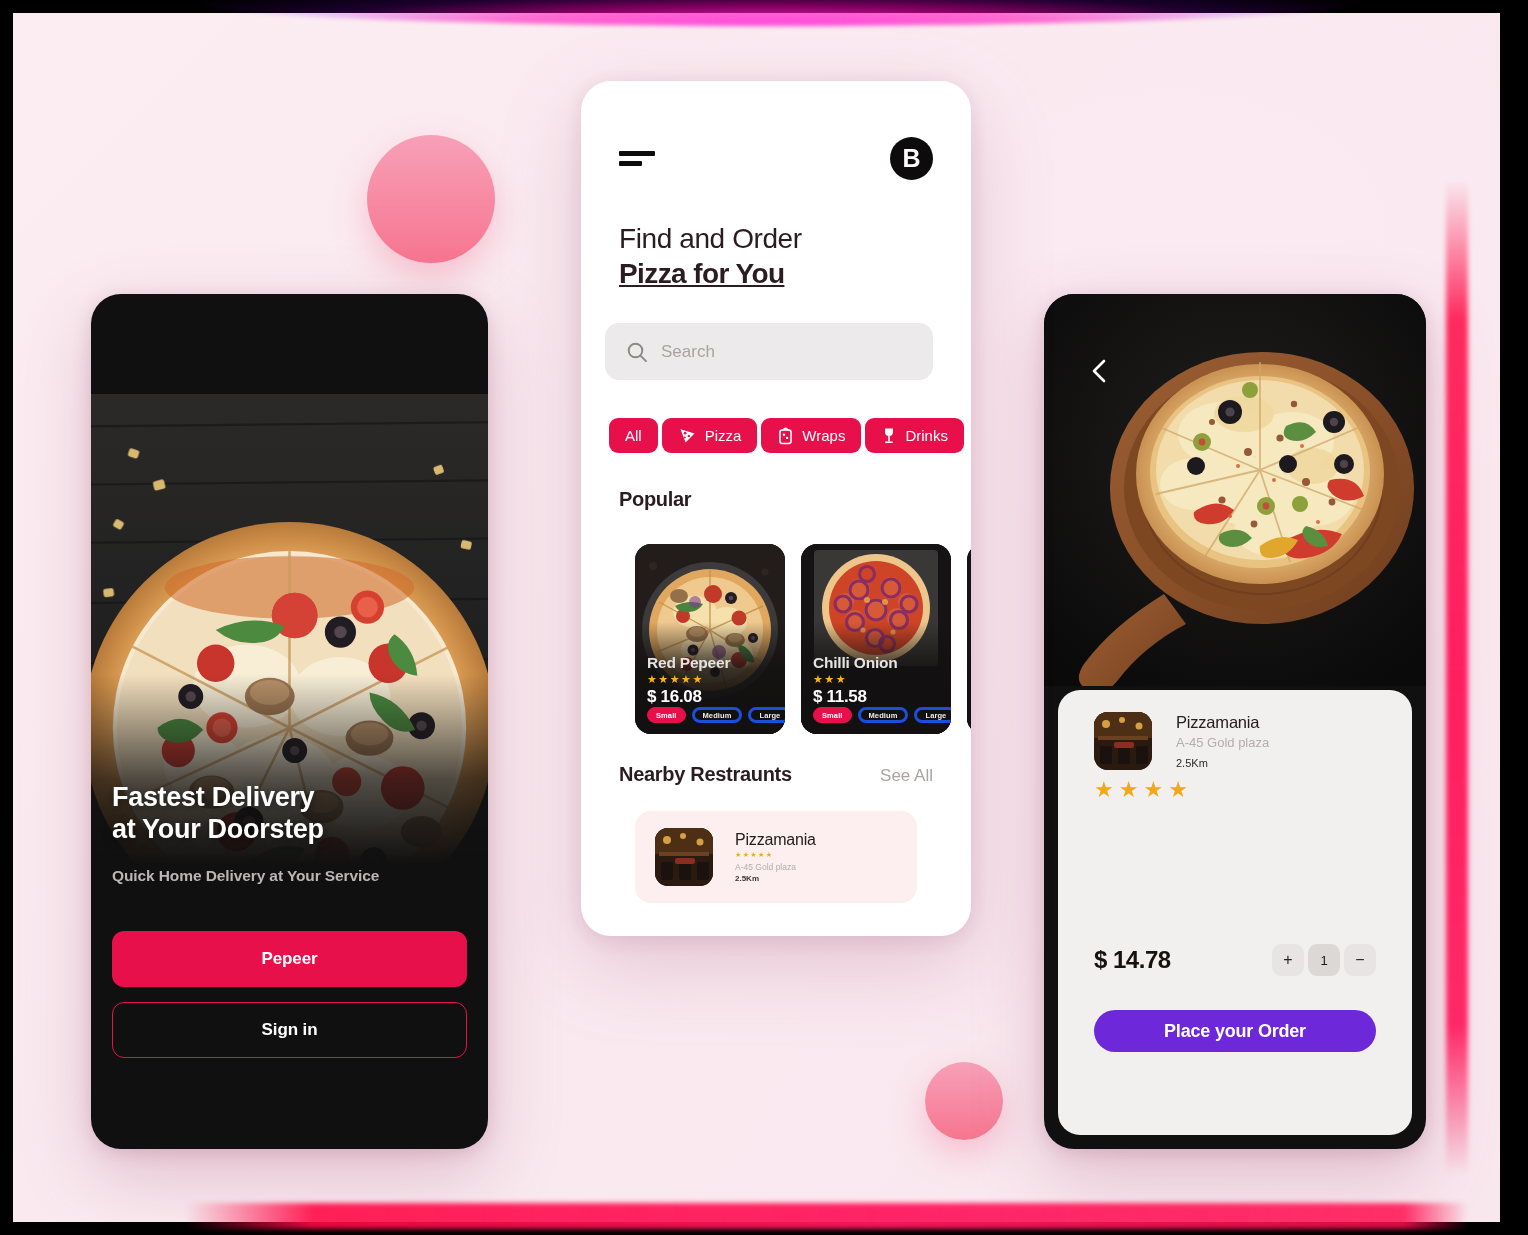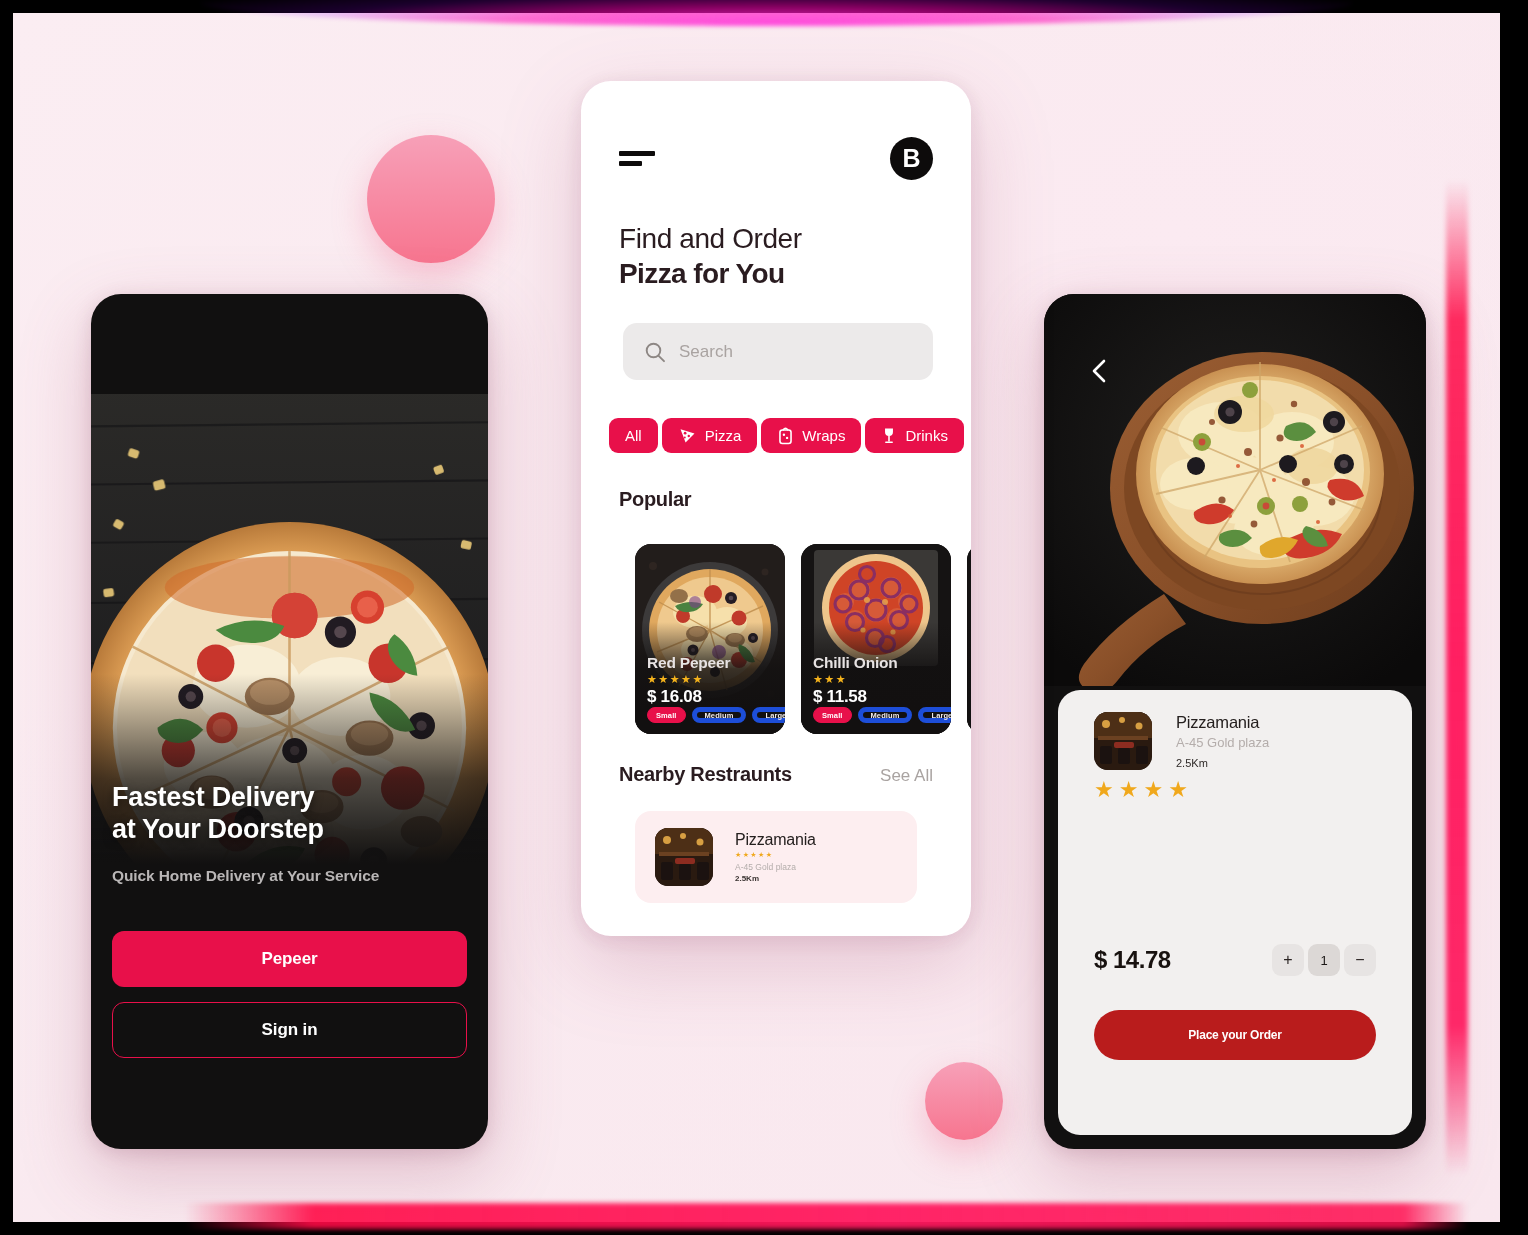--- a/index.html
+++ b/index.html
@@ -157,24 +157,24 @@
     font-size: 25px; font-weight: 700; line-height: 1;
     cursor: pointer;
   }
 
   #mid-title {
     position: absolute; left: 38px; right: 38px; top: 140px;
     color: #2a1c20;
     line-height: 1.26;
   }
   #mid-title .t1 { font-size: 28px; font-weight: 400; letter-spacing: -0.4px; display: block; }
-  #mid-title .t2 { font-size: 28px; font-weight: 700; letter-spacing: -0.6px; display: block; }
+  #mid-title .t2 { font-size: 28px; font-weight: 700; letter-spacing: -0.6px; display: block; text-decoration: underline; }
 
   #search-box {
-    position: absolute; left: 42px; right: 38px; top: 242px;
+    position: absolute; left: 24px; right: 38px; top: 242px;
     height: 57px; border-radius: 14px;
     background: #eceaea;
     display: flex; align-items: center;
     padding: 0 20px;
     cursor: text;
   }
   #search-icon { width: 24px; height: 24px; flex: 0 0 auto; margin-right: 12px; }
   #search-input {
     flex: 1; border: none; background: transparent; outline: none;
     font-family: "Liberation Sans", sans-serif;
@@ -231,21 +231,21 @@
   .fc-price { color: #fff; font-size: 17px; font-weight: 700; letter-spacing: -0.3px; margin-bottom: 0; }
   .fc-sizes { display: flex; gap: 6px; }
   .size-pill {
     height: 16px; border-radius: 8px;
     display: inline-flex; align-items: center; justify-content: center;
     padding: 0 8px;
     font-size: 7.5px; font-weight: 700; letter-spacing: 0.1px;
     cursor: pointer;
   }
   .size-pill.on { background: #e8104a; color: #fff; border: 1px solid #e8104a; }
-  .size-pill.off { background: transparent; color: #f0ebeb; border: 5px solid #1d4ed8; }
+  .size-pill.off { background: transparent; color: #f0ebeb; border: 3px solid #1d4ed8; }
 
   #nearby-head {
     position: absolute; left: 38px; right: 38px; top: 682px;
     display: flex; align-items: baseline; justify-content: space-between;
   }
   #nearby-title { font-size: 20px; font-weight: 700; color: #2a1c20; letter-spacing: -0.3px; }
   #see-all { font-size: 17px; color: #a9a3a1; cursor: pointer; }
 
   #resto-card {
     position: absolute; left: 54px; right: 54px; top: 730px;
@@ -323,24 +323,24 @@
     font-family: "Liberation Sans", sans-serif;
   }
   #qty-val {
     width: 32px; height: 32px; border-radius: 9px;
     background: #dcd8d6; color: #1d1918;
     display: flex; align-items: center; justify-content: center;
     font-size: 13px; font-weight: 500;
   }
   #d-order {
     position: absolute; left: 36px; right: 36px; top: 320px;
-    height: 50px; border-radius: 29px;
-    background: #b91c1c; color: #fff; border: none;
+    height: 42px; border-radius: 29px;
+    background: #6d28d9; color: #fff; border: none;
     font-family: "Liberation Sans", sans-serif;
-    font-size: 12px; font-weight: 700; letter-spacing: -0.2px;
+    font-size: 18px; font-weight: 700; letter-spacing: -0.2px;
     cursor: pointer;
   }
 </style>
 </head>
 <body>
 
 <div id="stage">
 
   <div class="glow-edge glow-top"></div>
   <div class="glow-edge glow-right"></div>

